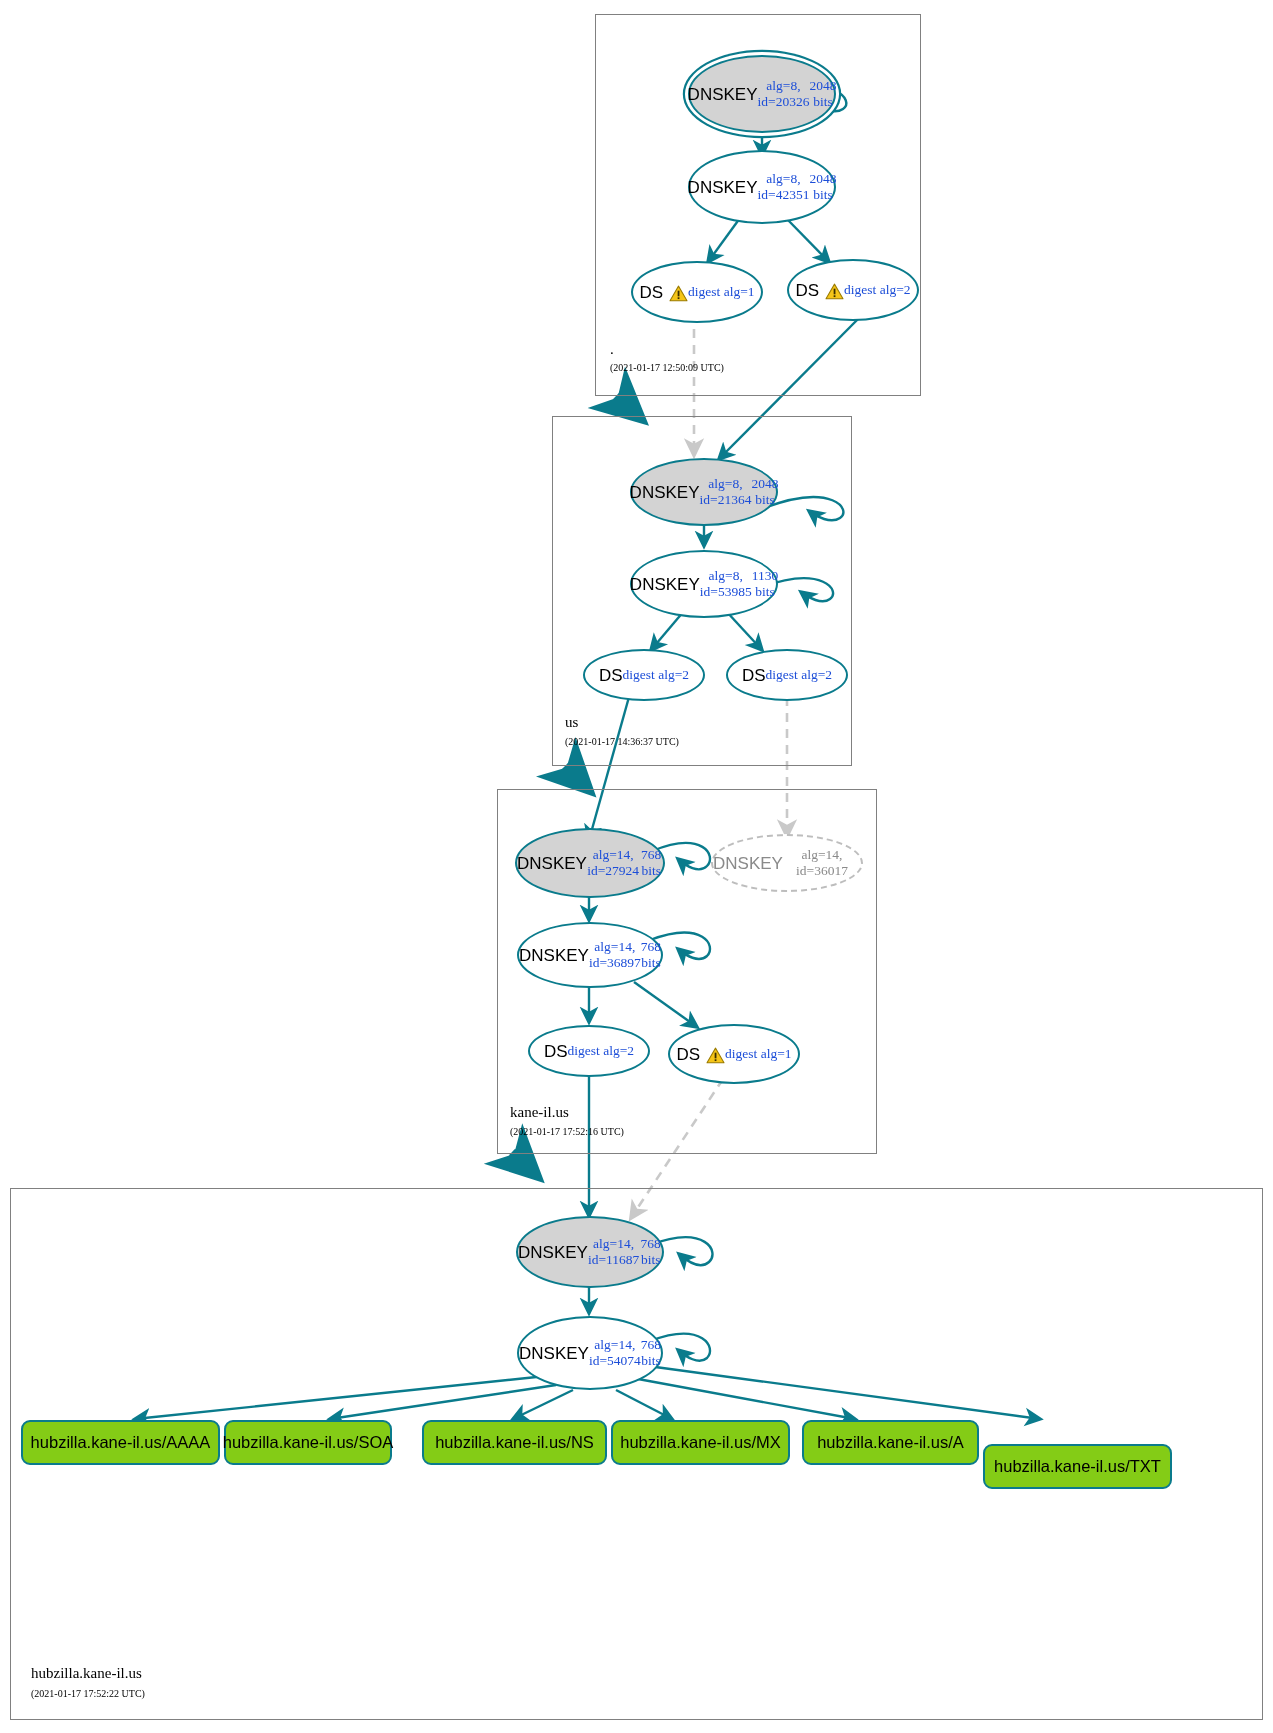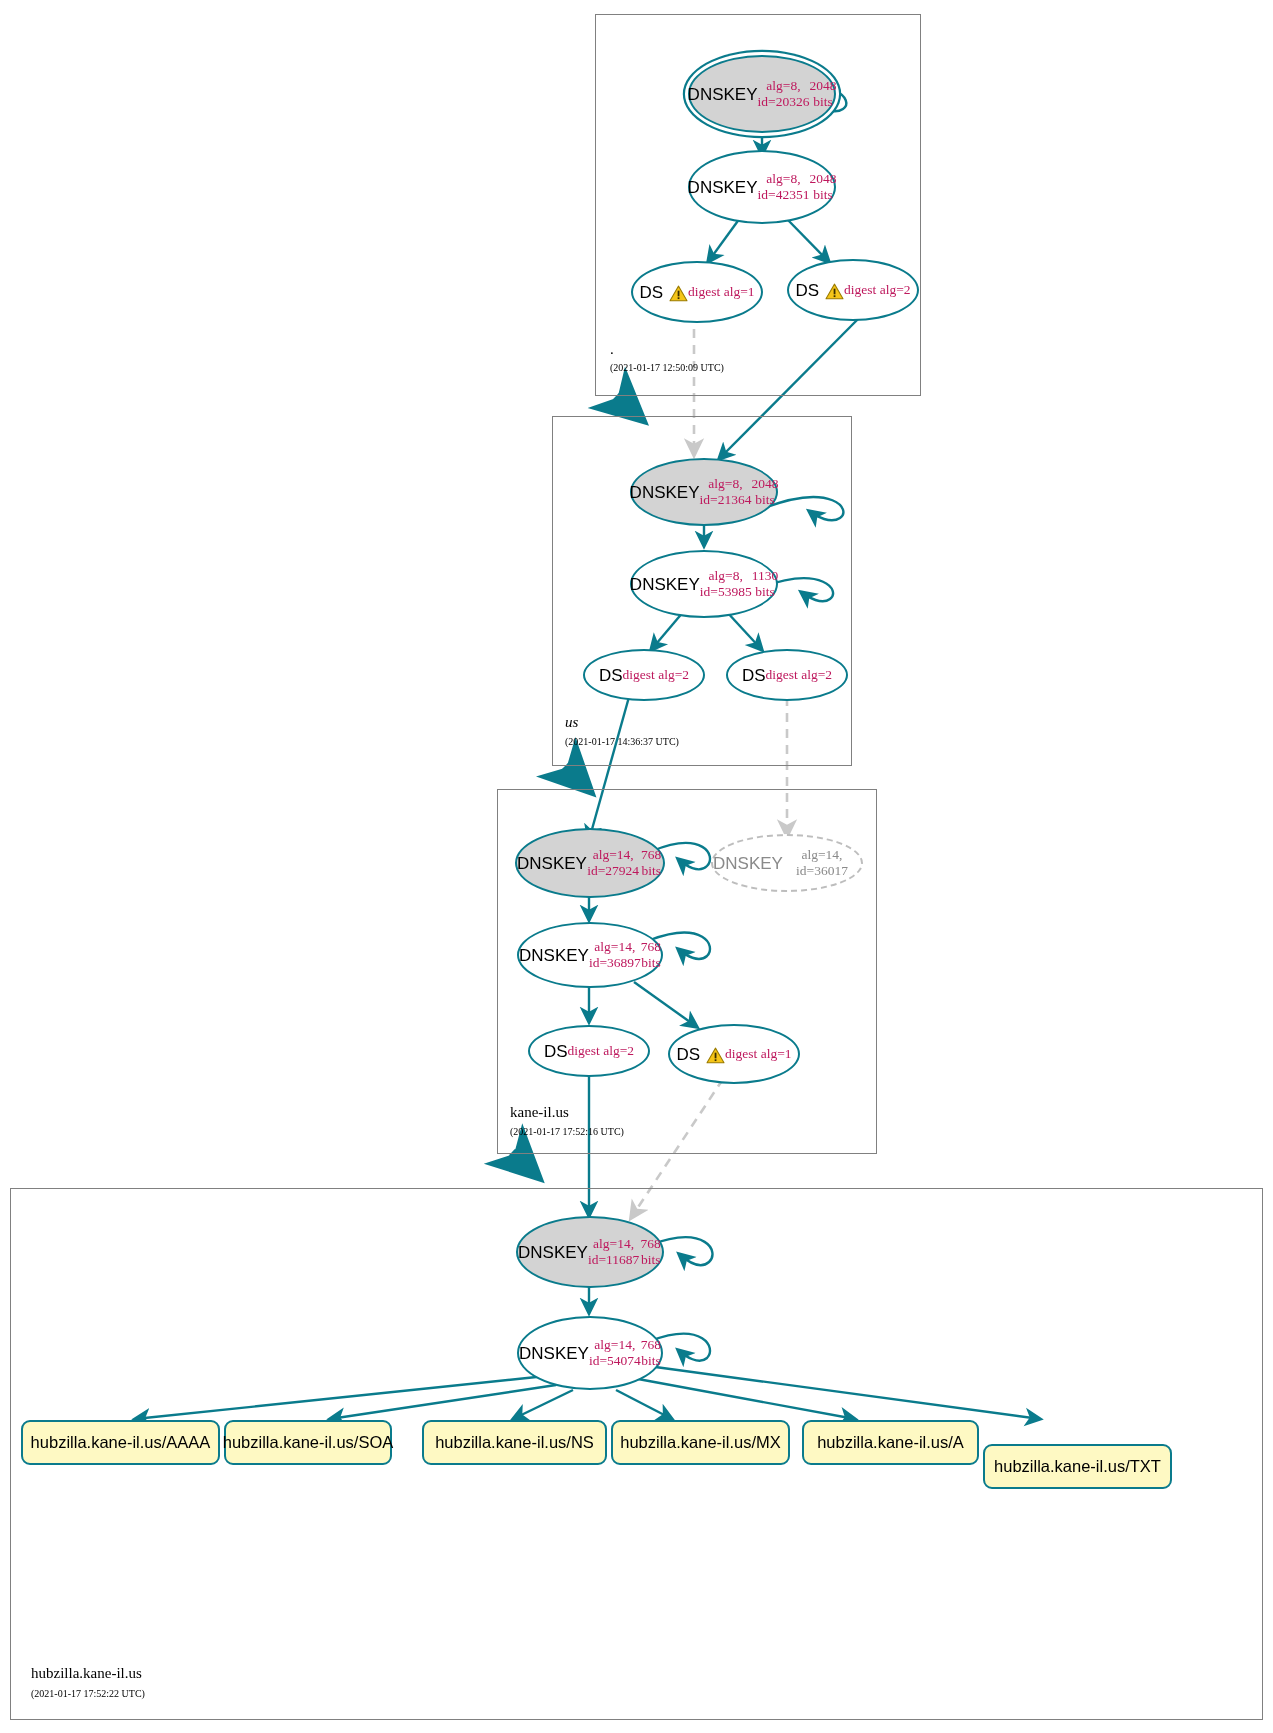--- a/index.html
+++ b/index.html
@@ -26,31 +26,31 @@
     box-sizing:border-box;text-align:center;
   }
   .ell{
     border-radius:50%;border:2.2px solid #0a7b8c;background:#ffffff;
   }
   .ell.secure{background:#d3d3d3;}
   .ell.bogus{border:2px dashed #bdbdbd;background:#ffffff;}
   .ell.sep{box-shadow:0 0 0 3px #ffffff, 0 0 0 5.2px #0a7b8c;}
 
   .t1{font-family:"Liberation Sans", sans-serif;font-size:17px;color:#000;line-height:19px;}
-  .t2{font-family:"Liberation Serif", serif;font-size:13.5px;color:#be185d;line-height:16px;}
+  .t2{font-family:"Liberation Serif", serif;font-size:13.5px;color:#1d4ed8;line-height:16px;}
   .bogus .t1,.bogus .t2{color:#8a8a8a;}
 
   .ds-line{display:flex;align-items:center;justify-content:center;gap:6px;}
 
   
   .warn{display:inline-block;width:19px;height:17px;position:relative;top:1px;}
 
   
   .rrset{
-    position:absolute;border:2.2px solid #0a7b8c;border-radius:9px;background:#fef9c3;
+    position:absolute;border:2.2px solid #0a7b8c;border-radius:9px;background:#84cc16;
     display:flex;align-items:center;justify-content:center;
     font-family:"Liberation Sans", sans-serif;font-size:16.5px;color:#000;box-sizing:border-box;
     white-space:nowrap;
   }
 </style>
 </head>
 <body>
 
 <div id="canvas">
 
@@ -155,21 +155,21 @@
             <path d="M10 1.2 L19 16.6 L1 16.6 Z" fill="#f5c518" stroke="#9a7b00" stroke-width="1.1" stroke-linejoin="round"></path>
             <rect x="9.1" y="6" width="1.9" height="6" fill="#3a2f00"></rect>
             <rect x="9.1" y="13" width="1.9" height="1.9" fill="#3a2f00"></rect>
           </svg>
       </span>
     </div>
     <div class="t2">digest alg=2</div>
   </div>
 
   <div class="zone" style="left:552px;top:416px;width:300px;height:350px;"></div>
-  <div class="zone-label zone-name" style="left:565px;top:714px;font-style:italic;">us</div>
+  <div class="zone-label zone-name" style="left:565px;top:714px;">us</div>
   <div class="zone-label zone-time" style="left:565px;top:736px;">(2021-01-17 14:36:37 UTC)</div>
 
   <div class="node ell secure" style="left:630px;top:458px;width:148px;height:68px;">
     <div class="t1">DNSKEY</div>
     <div class="t2">alg=8, id=21364</div>
     <div class="t2">2048 bits</div>
   </div>
 
   <div class="node ell" style="left:630px;top:550px;width:148px;height:68px;">
     <div class="t1">DNSKEY</div>

